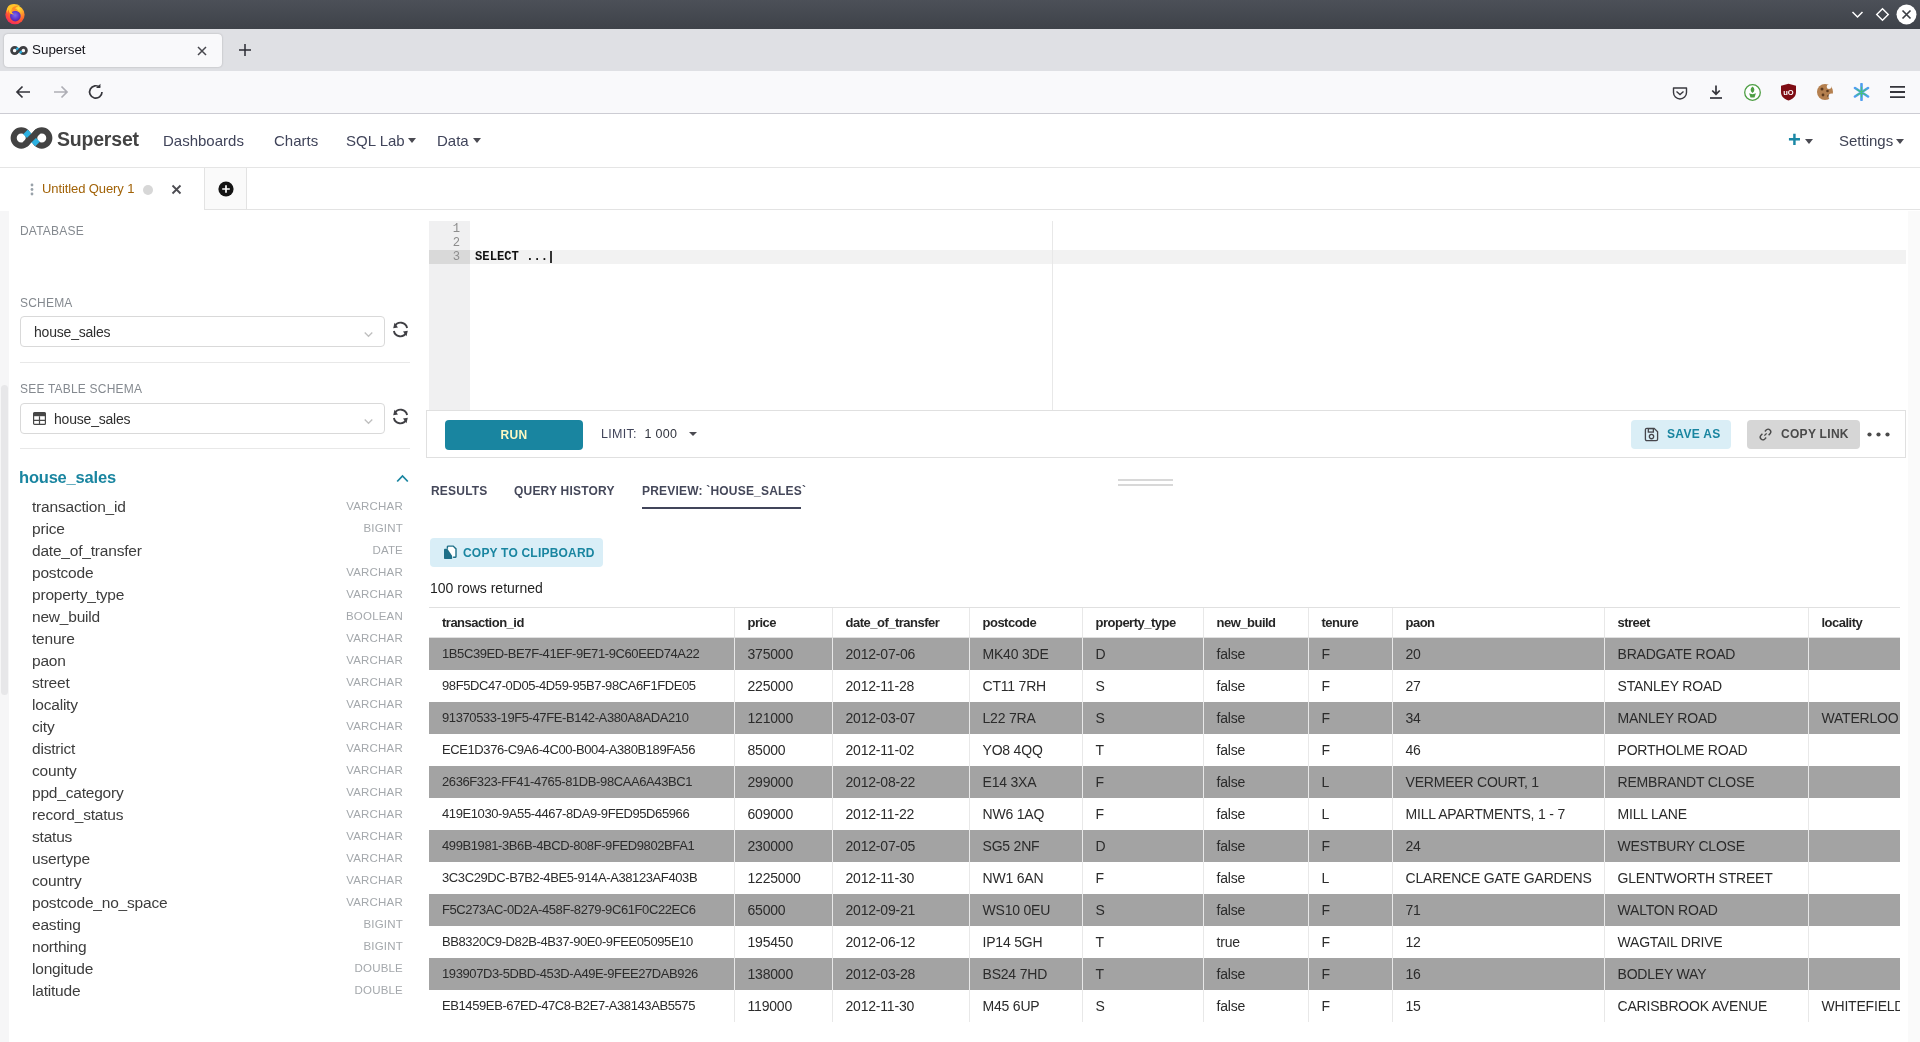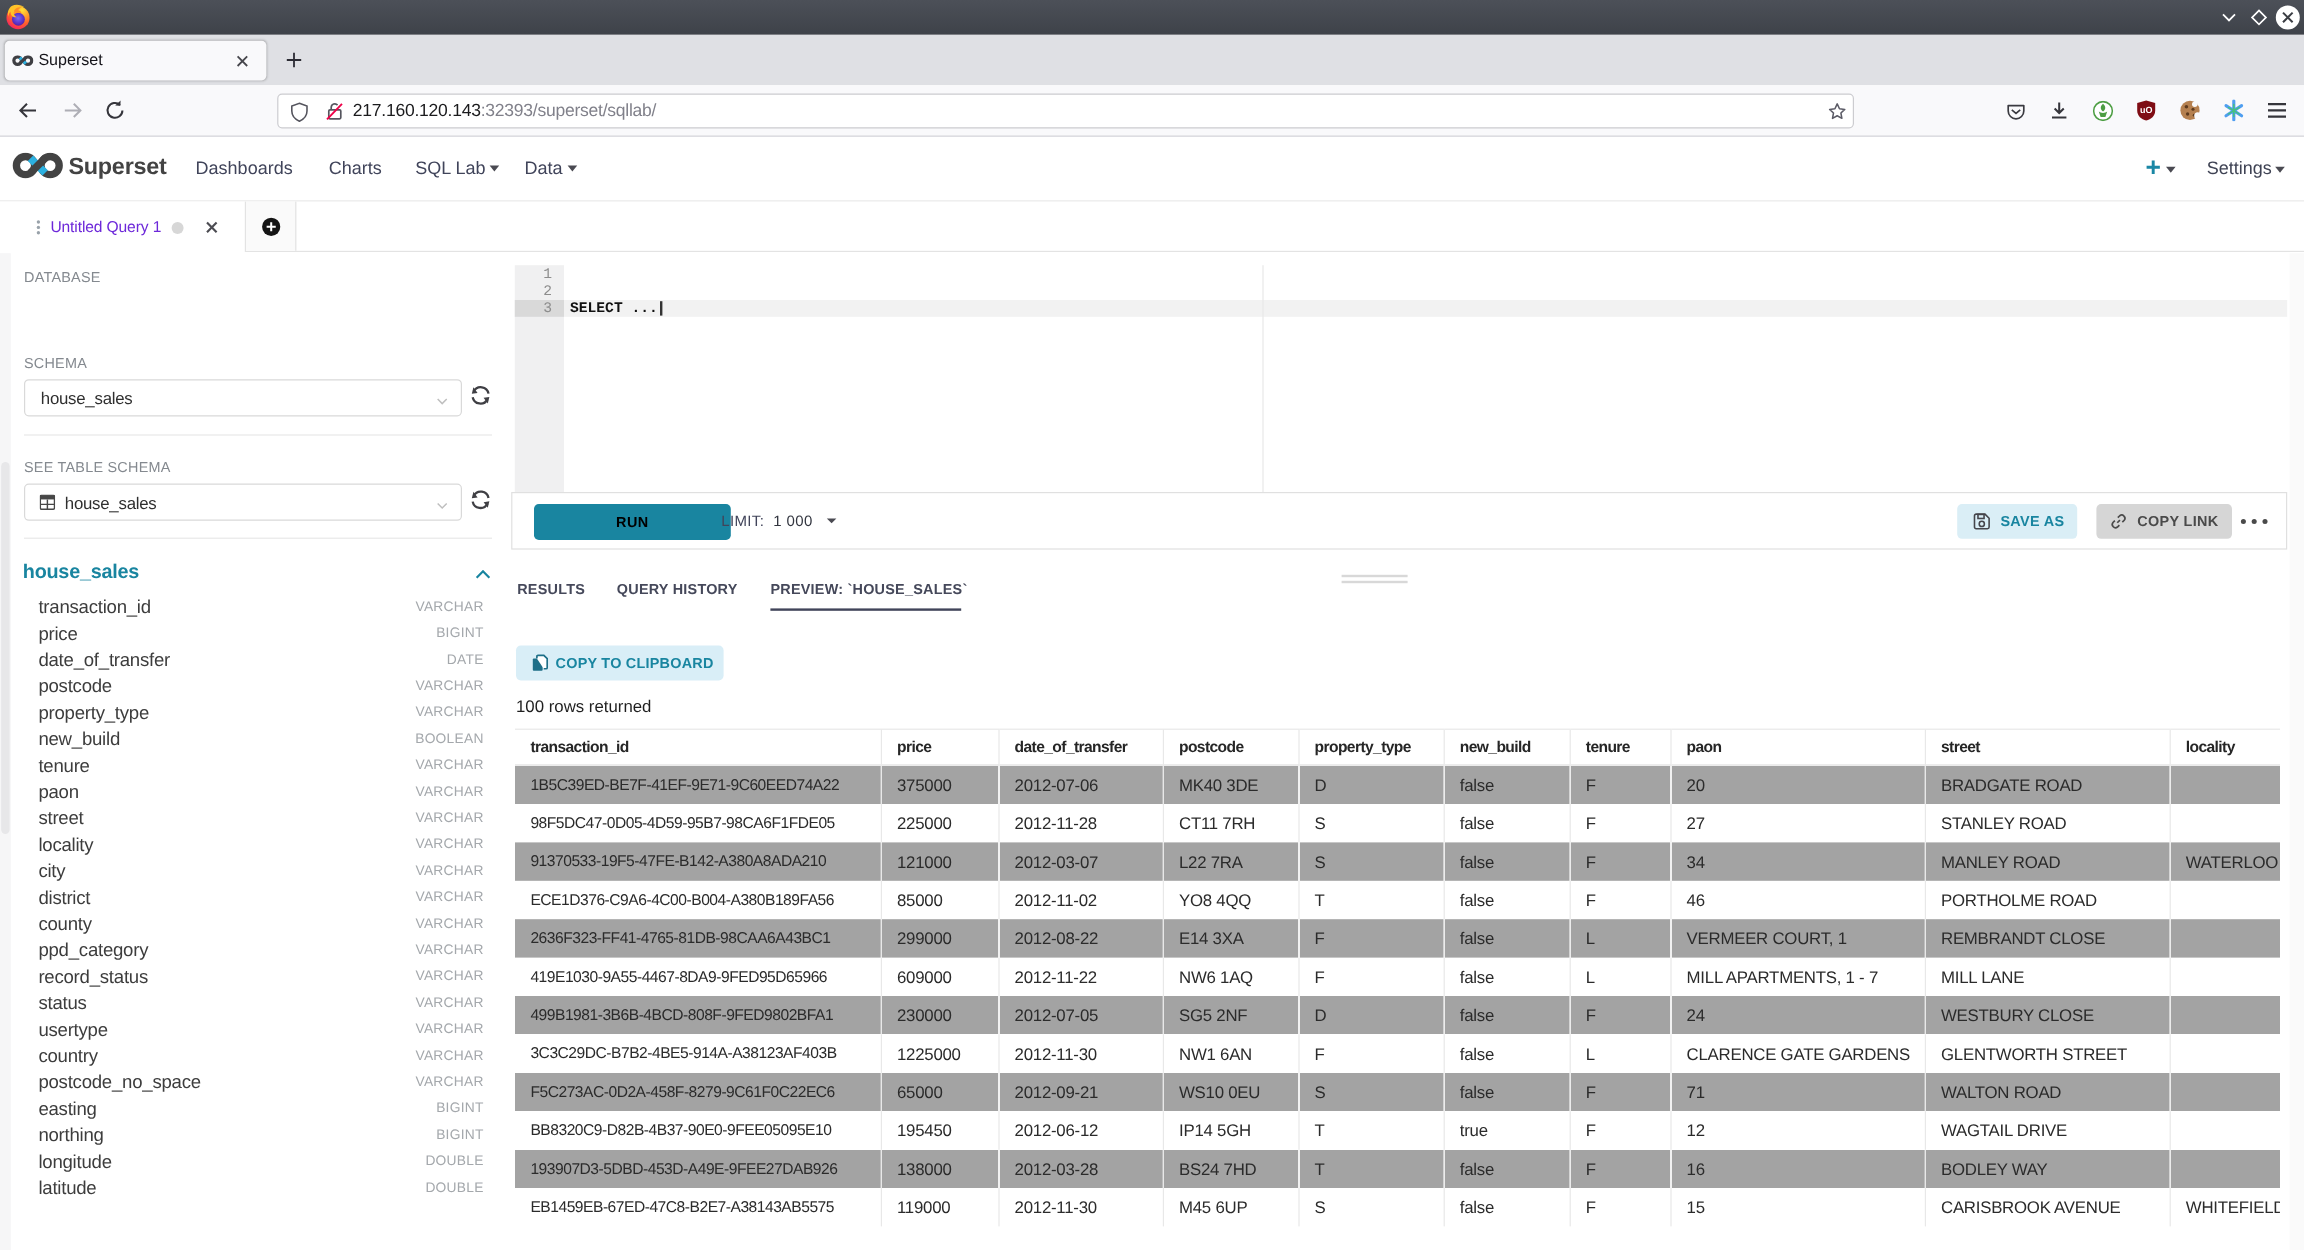--- a/index.html
+++ b/index.html
@@ -35,21 +35,21 @@
            letter-spacing:-0.2px;}
   .slink { top:18px; font-size:15px; color:#40445a; }
   .caret { width:0; height:0; border-left:4.5px solid transparent;
            border-right:4.5px solid transparent; border-top:5px solid #4a4a52; }
 
   
   .qstrip { left:0; top:168px; width:1920px; height:42px; background:#fff; }
   .qstrip .bb { left:205px; top:41px; width:1715px; height:1px; background:#e3e3e3; }
   .qtab { left:0; top:0; width:205px; height:42px; background:#fff;
           border-right:1px solid #e3e3e3; }
-  .qtab .nm { left:42px; top:13px; font-size:13px; color:#6d28d9; letter-spacing:-0.1px; }
+  .qtab .nm { left:42px; top:13px; font-size:13px; color:#a16207; letter-spacing:-0.1px; }
   .ptab { left:205px; top:0; width:42px; height:41px; background:#fafafa;
           border-right:1px solid #e3e3e3; }
 
   
   .lab { font-size:12px; color:#84898f; letter-spacing:0.2px;}
   .sel { width:365px; height:31px; background:#fff; border:1px solid #d9d9d9;
          border-radius:4px; }
   .sel .txt { position:absolute; top:7px; font-size:14px; color:#2f2f2f; letter-spacing:-0.2px;}
   .chev { position:absolute; right:11px; top:13px; width:9px; height:9px; }
   .divider { width:390px; height:1px; background:#e8e8e8; }
@@ -58,22 +58,22 @@
 
   
   .gutter { left:429px; top:221px; width:41px; height:190px; background:#f0f0f1; }
   .mono { font-family:"Liberation Mono", monospace; font-size:12.2px;
           line-height:14px; white-space:pre; }
   .gnum { position:absolute; right:8px; color:#8d8d8d; }
 
   
   .etb { left:426px; top:410px; width:1480px; height:48px; background:#fff;
          border:1px solid #e0e0e0; }
-  .runbtn { left:18px; top:9px; width:164px; height:30px; background:#1985a0;
-            border-radius:4px; color:#000000; font-size:12px; font-weight:700;
+  .runbtn { left:18px; top:9px; width:138px; height:30px; background:#1985a0;
+            border-radius:4px; color:#fef9c3; font-size:12px; font-weight:700;
             letter-spacing:0.4px; text-align:center; line-height:30px; }
   .btn2 { height:29px; border-radius:4px; font-size:12px; font-weight:700;
           letter-spacing:0.3px; line-height:29px; }
 
   
   .rtab { top:484px; font-size:12px; font-weight:600; color:#45485a;
           letter-spacing:0.2px; }
   .copybtn { left:430px; top:538px; width:173px; height:29px; background:#d9eef7;
              border-radius:4px; }
   .filter { left:613px; top:538px; width:1283px; height:29px; background:#fff;
@@ -151,34 +151,20 @@
     <svg class="abs" style="left:14px;top:12px;" width="18" height="18" viewBox="0 0 18 18">
       <path d="M16 9 H3.5 M8.5 3.5 L3 9 L8.5 14.5" stroke="#35353b" stroke-width="1.7" fill="none"></path>
     </svg>
     <svg class="abs" style="left:52px;top:12px;" width="18" height="18" viewBox="0 0 18 18">
       <path d="M2 9 H14.5 M9.5 3.5 L15 9 L9.5 14.5" stroke="#aeaeb5" stroke-width="1.7" fill="none"></path>
     </svg>
     <svg class="abs" style="left:87px;top:12px;" width="18" height="18" viewBox="0 0 18 18">
       <path d="M15 9 a6.2 6.2 0 1 1 -2.0-4.6" stroke="#35353b" stroke-width="1.7" fill="none"></path>
       <path d="M13.5 0.8 L13.3 5.1 L9 4.9 Z" fill="#35353b"></path>
     </svg>
-    <div class="abs urlbox">
-      <svg class="abs" style="left:9px;top:6px;" width="17" height="17" viewBox="0 0 18 18">
-        <path d="M9 1.2 L15.7 3.6 V8 C15.7 12.8 12.8 15.3 9 16.9 C5.2 15.3 2.3 12.8 2.3 8 V3.6 Z" stroke="#55555e" stroke-width="1.4" fill="none"></path>
-      </svg>
-      <svg class="abs" style="left:38px;top:5px;" width="18" height="18" viewBox="0 0 18 18">
-        <rect x="4" y="7.5" width="10" height="7.5" rx="1" stroke="#55555e" stroke-width="1.4" fill="none"></rect>
-        <path d="M6 7.5 V5.5 a3 3 0 0 1 5.3-1.9" stroke="#55555e" stroke-width="1.4" fill="none"></path>
-        <path d="M2.5 15.5 L15 2.5" stroke="#ee0048" stroke-width="1.6"></path>
-      </svg>
-      <span class="abs urltext">217.160.120.143<span class="dim">:32393/superset/sqllab/</span></span>
-      <svg class="abs" style="left:1291px;top:6px;" width="16" height="16" viewBox="0 0 16 16">
-        <path d="M8 1.6 L9.9 5.6 L14.3 6.2 L11.1 9.2 L11.9 13.6 L8 11.5 L4.1 13.6 L4.9 9.2 L1.7 6.2 L6.1 5.6 Z" stroke="#5b5b66" stroke-width="1.3" fill="none" stroke-linejoin="round"></path>
-      </svg>
-    </div>
     <svg class="abs" style="left:1671px;top:13px;" width="18" height="18" viewBox="0 0 18 18">
       <path d="M2.5 4 H15.5 V8.5 A6.5 6.5 0 0 1 2.5 8.5 Z" stroke="#3a3a40" stroke-width="1.4" fill="none" stroke-linejoin="round"></path>
       <path d="M5.5 7.5 L9 10.5 L12.5 7.5" stroke="#3a3a40" stroke-width="1.4" fill="none"></path>
     </svg>
     <svg class="abs" style="left:1707px;top:12px;" width="18" height="18" viewBox="0 0 18 18">
       <path d="M9 2.5 V11 M5.2 7.5 L9 11.2 L12.8 7.5" stroke="#35353b" stroke-width="1.7" fill="none"></path>
       <path d="M3 15 H15" stroke="#35353b" stroke-width="1.7"></path>
     </svg>
     <svg class="abs" style="left:1744px;top:13px;" width="17" height="17" viewBox="0 0 17 17">
       <circle cx="8.5" cy="8.5" r="7.8" fill="#fff" stroke="#4d9e43" stroke-width="1.3"></circle>

